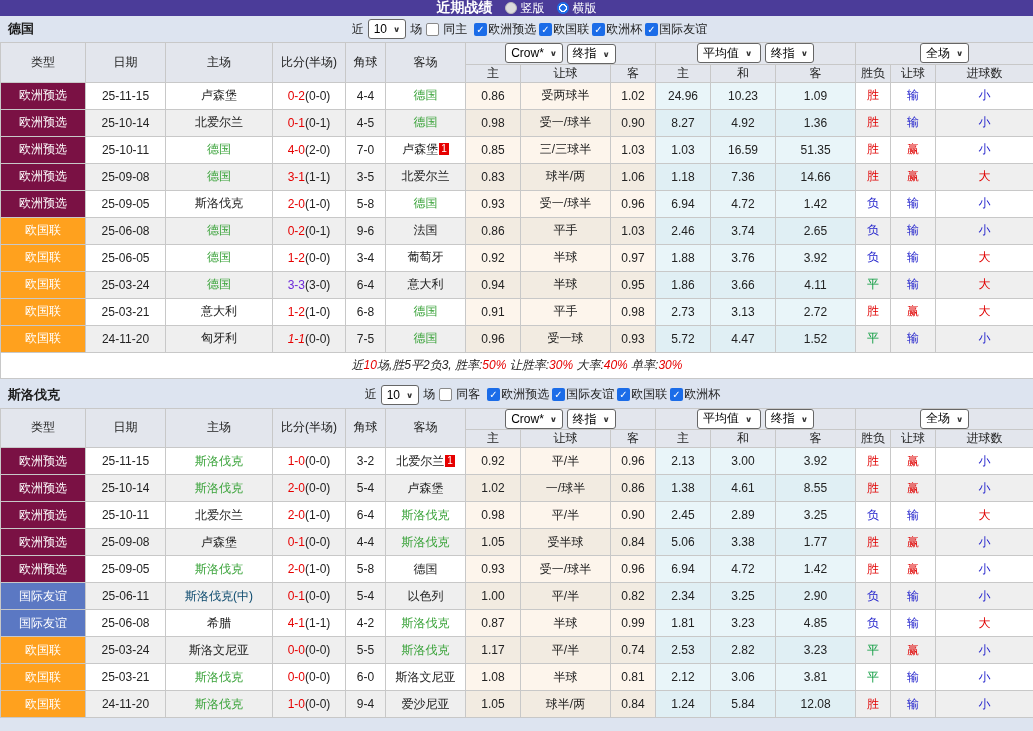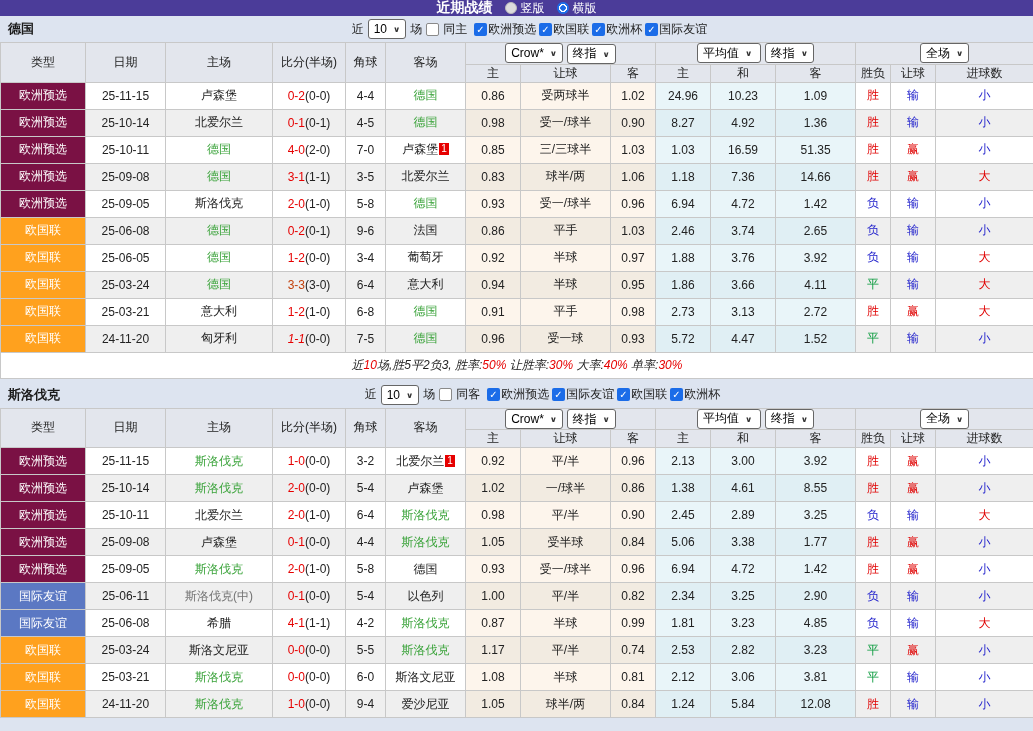--- a/index.html
+++ b/index.html
@@ -268,21 +268,21 @@
         <td class="avg">3.76</td>
         <td class="avg">3.92</td>
         <td style="color: rgb(34, 34, 204);">负</td>
         <td style="color: rgb(34, 34, 204);">输</td>
         <td style="color: rgb(224, 0, 0);">大</td>
       </tr>
       <tr class="even">
         <td class="type" style="background: rgb(255, 161, 30);">欧国联</td>
         <td>25-03-24</td>
         <td><span style="color: rgb(58, 163, 58);">德国</span></td>
-        <td><span style="color: #c2410c;">3-3</span><span>(3-0)</span></td>
+        <td><span style="color: #6d28d9;">3-3</span><span>(3-0)</span></td>
         <td>6-4</td>
         <td><span>意大利</span></td>
         <td class="crow">0.94</td>
         <td class="crow">半球</td>
         <td class="crow">0.95</td>
         <td class="avg">1.86</td>
         <td class="avg">3.66</td>
         <td class="avg">4.11</td>
         <td style="color: rgb(8, 154, 60);">平</td>
         <td style="color: rgb(34, 34, 204);">输</td>
@@ -503,21 +503,21 @@
         <td class="avg">6.94</td>
         <td class="avg">4.72</td>
         <td class="avg">1.42</td>
         <td style="color: rgb(224, 0, 0);">胜</td>
         <td style="color: rgb(224, 0, 0);">赢</td>
         <td style="color: rgb(34, 34, 204);">小</td>
       </tr>
       <tr class="even">
         <td class="type" style="background: rgb(91, 120, 195);">国际友谊</td>
         <td>25-06-11</td>
-        <td><span style="color: #737373; margin-top: 36px;">斯洛伐克(中)</span></td>
+        <td><span style="color: #0c4a6e; margin-top: 36px;">斯洛伐克(中)</span></td>
         <td><span style="color: rgb(230, 0, 0);">0-1</span><span>(0-0)</span></td>
         <td>5-4</td>
         <td><span>以色列</span></td>
         <td class="crow">1.00</td>
         <td class="crow">平/半</td>
         <td class="crow">0.82</td>
         <td class="avg">2.34</td>
         <td class="avg">3.25</td>
         <td class="avg">2.90</td>
         <td style="color: rgb(34, 34, 204);">负</td>

